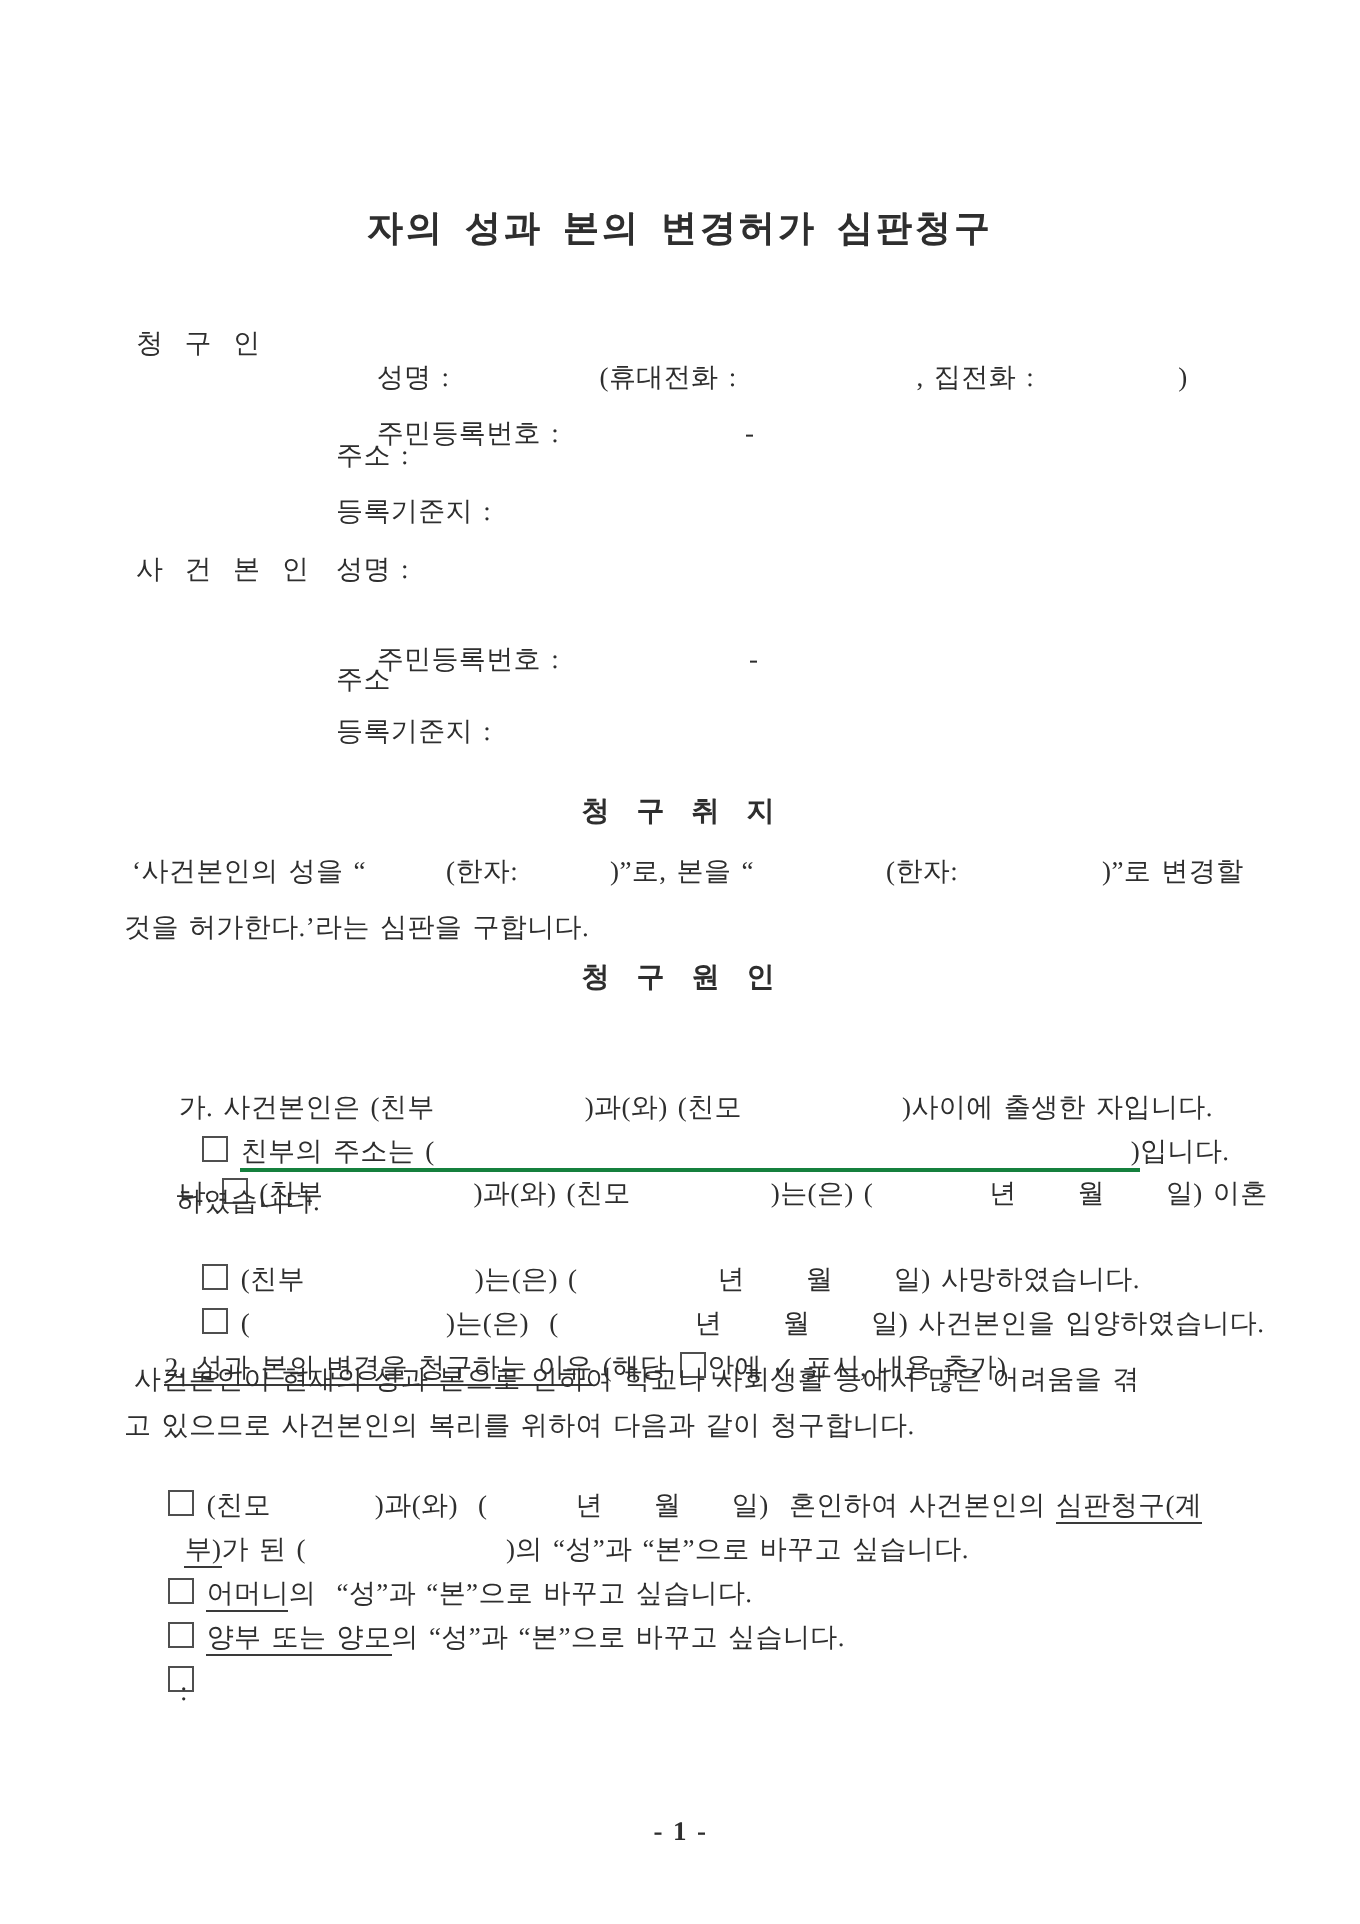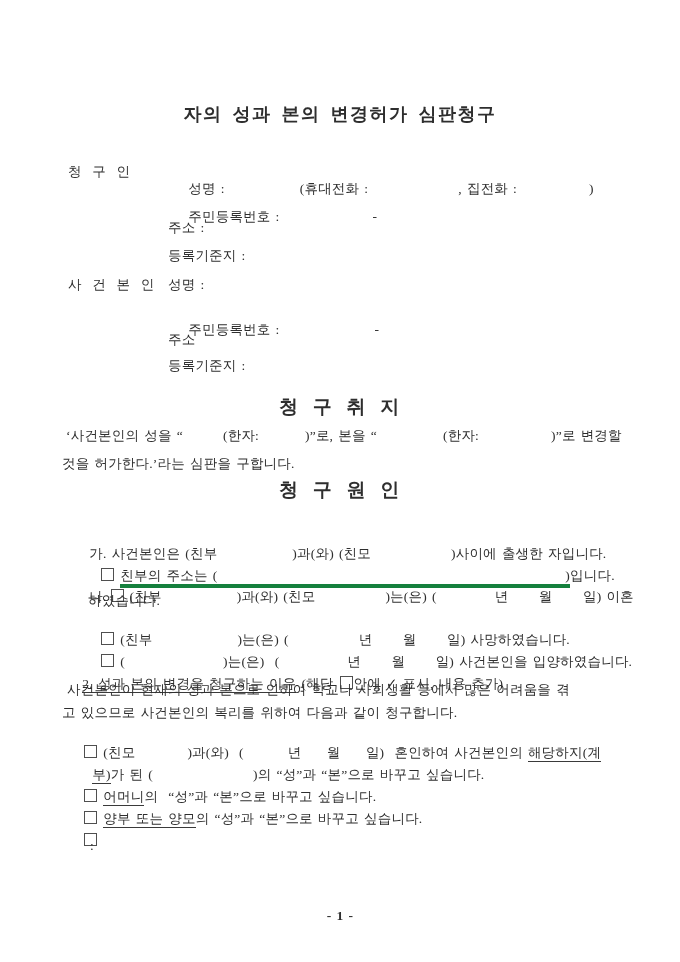--- a/index.html
+++ b/index.html
@@ -3,24 +3,24 @@
 <meta charset="utf-8">
 <style>
   html,body{margin:0;padding:0;background:#e8e8e8;}
   .page{position:relative;width:680px;height:962px;margin:0 auto;background:#ffffff;
         font-family:"Liberation Serif","DejaVu Serif",serif;color:#2e2e2e;overflow:hidden;}
   .ln{position:absolute;white-space:pre;font-size:13.5px;line-height:17px;
       letter-spacing:0.2px;word-spacing:1.5px;}
   .ctr{left:0;right:0;text-align:center;}
   .b{font-weight:bold;}
   .title{font-size:18px;letter-spacing:1.5px;word-spacing:4px;}
-  .head{font-size:19px;letter-spacing:2px;word-spacing:6px;font-family:Liberation Serif, serif;}
+  .head{font-size:14px;letter-spacing:2px;word-spacing:6px;font-family:Liberation Serif, serif;}
   .role{word-spacing:7px;}
   .u{border-bottom:1px solid #3a3a3a;padding-bottom:1px;}
-  .uw{display:inline-block;border-bottom:4px solid #15803d;white-space:pre;}
+  .uw{display:inline-block;border-bottom:2px solid #15803d;white-space:pre;}
   .g{display:inline-block;height:1px;vertical-align:baseline;}
   .cb{display:inline-block;width:11px;height:11px;border:1px solid #4f4f4f;
       margin-right:6px;vertical-align:-1px;background:#fff;}
   .cb.tight{margin-right:1px;margin-left:1px;}
   .abs{position:absolute;top:0;white-space:pre;}
 </style>
 </head>
 <body>
 
 <div class="page">
@@ -80,21 +80,21 @@
   </div>
 
   <div class="ln" style="top:658px;left:62px;">
     <span class="u">2. 성과 본의 변경을 청구하는 이유</span><span> (해당 </span><span class="cb tight"></span><span>안에 ✓ 표시, 내용 추가)</span>
   </div>
 
   <div class="ln" style="top:681px;left:67px;">사건본인이 현재의 성과 본으로 인하여 학교나 사회생활 등에서 많은 어려움을 겪</div>
   <div class="ln" style="top:704px;left:62px;">고 있으므로 사건본인의 복리를 위하여 다음과 같이 청구합니다.</div>
 
   <div class="ln" style="top:727px;left:64px;">
-    <span class="cb"></span><span>(친모</span><span class="g" style="width:52px;"></span><span>)과(와)  (</span><span class="g" style="width:44px;"></span><span>년     월     일)  혼인하여 사건본인의 </span><span class="u">해당하지(계</span>
+    <span class="cb"></span><span>(친모</span><span class="g" style="width:52px;"></span><span>)과(와)  (</span><span class="g" style="width:44px;"></span><span>년     월     일)  혼인하여 사건본인의 </span><span class="u">심판청구(계</span>
   </div>
   <div class="ln" style="top:749px;left:72px;">
     <span class="u">부)</span><span>가 된 (</span><span class="g" style="width:100px;"></span><span>)의 “성”과 “본”으로 바꾸고 싶습니다.</span>
   </div>
 
   <div class="ln" style="top:771px;left:64px;">
     <span class="cb"></span><span class="u">어머니</span><span>의  “성”과 “본”으로 바꾸고 싶습니다.</span>
   </div>
 
   <div class="ln" style="top:793px;left:64px;">

